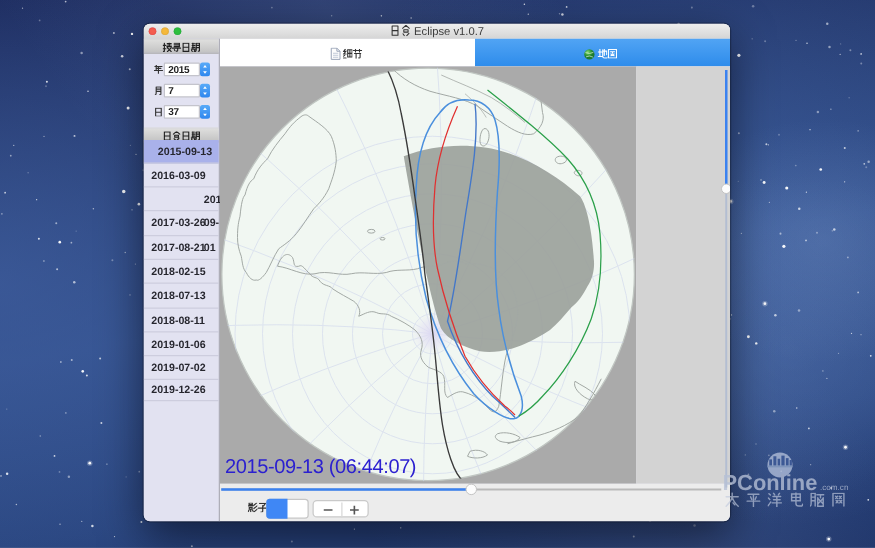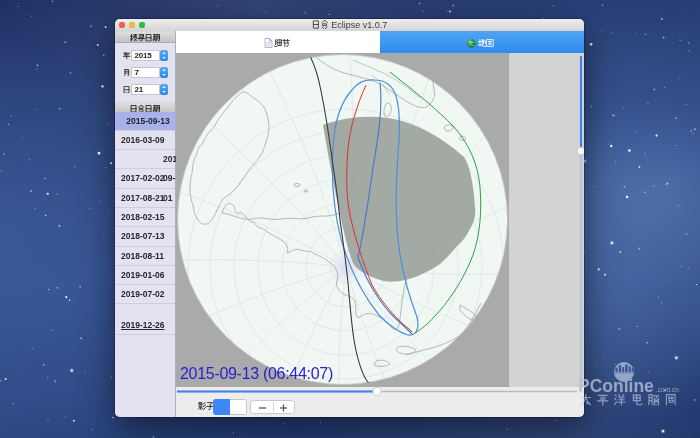--- a/index.html
+++ b/index.html
@@ -573,48 +573,48 @@
             <path d="M4,2 L2.5,4 H5.5 Z M4,9 L2.5,7 H5.5 Z" fill="#fff"></path>
           </svg>
         </div>
 </div>
 <div class="srow" style="top:53px;">
   <svg class="slab" width="7.5" height="7.5" viewBox="0 0 10 10" style="top:1.8px">
           <g fill="none" stroke="#333" stroke-width="1.2" stroke-linecap="round">
             <use href="#g-ri" width="10" height="10"></use>
           </g>
         </svg>
-  <div class="sfield">21</div>
+  <div class="sfield">37</div>
   <div class="sstep">
           <svg width="8" height="11" viewBox="0 0 8 11">
             <path d="M4,2 L2.5,4 H5.5 Z M4,9 L2.5,7 H5.5 Z" fill="#fff"></path>
           </svg>
         </div>
 </div>
 <div class="shead" style="top:71px;">
         <svg width="30" height="7.5" viewBox="0 0 40 10" style="margin:2.2px 0 0 15px">
           <g fill="none" stroke="#222" stroke-width="1.2" stroke-linecap="round">
             <use href="#g-ri" width="10" height="10" x="0"></use>
             <use href="#g-shi" width="10" height="10" x="10"></use>
             <use href="#g-ri" width="10" height="10" x="20"></use>
             <use href="#g-qi" width="10" height="10" x="30"></use>
           </g>
         </svg>
       </div>
 <div class="litem" style="top:80.5px;background:#a9b1ea;text-align:center;">2015-09-13</div>
 <div class="litem" style="top:99.8px;">2016-03-09</div>
 <div class="litem" style="top:119.1px;padding-left:48px;">2016-09-01</div>
-<div class="litem" style="top:138.4px;">2017-02-02</div>
+<div class="litem" style="top:138.4px;">2017-03-26</div>
 <div class="litem" style="top:157.7px;">2017-08-21</div>
 <div class="litem" style="top:177.0px;">2018-02-15</div>
 <div class="litem" style="top:196.3px;">2018-07-13</div>
 <div class="litem" style="top:215.6px;">2018-08-11</div>
 <div class="litem" style="top:234.9px;">2019-01-06</div>
 <div class="litem" style="top:254.2px;">2019-07-02</div>
-<div class="litem" style="top:285px;text-decoration:underline;">2019-12-26</div>
+<div class="litem" style="top:271px;">2019-12-26</div>
   </div>
   <svg id="map" width="408" height="364" viewBox="0 0 408 364" style="position:absolute;left:61px;top:34px">
 <defs>
 <clipPath id="gc">
           <circle cx="166.5" cy="166.5" r="165.5"></circle>
         </clipPath>
 <radialGradient id="poleglow">
           <stop offset="0%" stop-color="#dcd8f2" stop-opacity="0.95"></stop>
           <stop offset="60%" stop-color="#e4e0f4" stop-opacity="0.5"></stop>
           <stop offset="100%" stop-color="#e8e8f4" stop-opacity="0"></stop>

